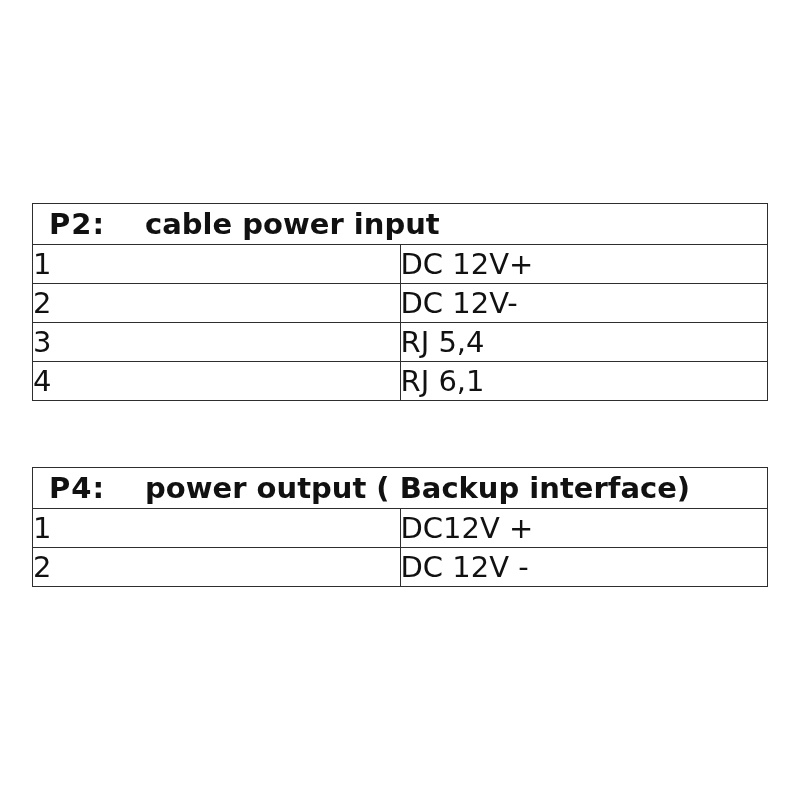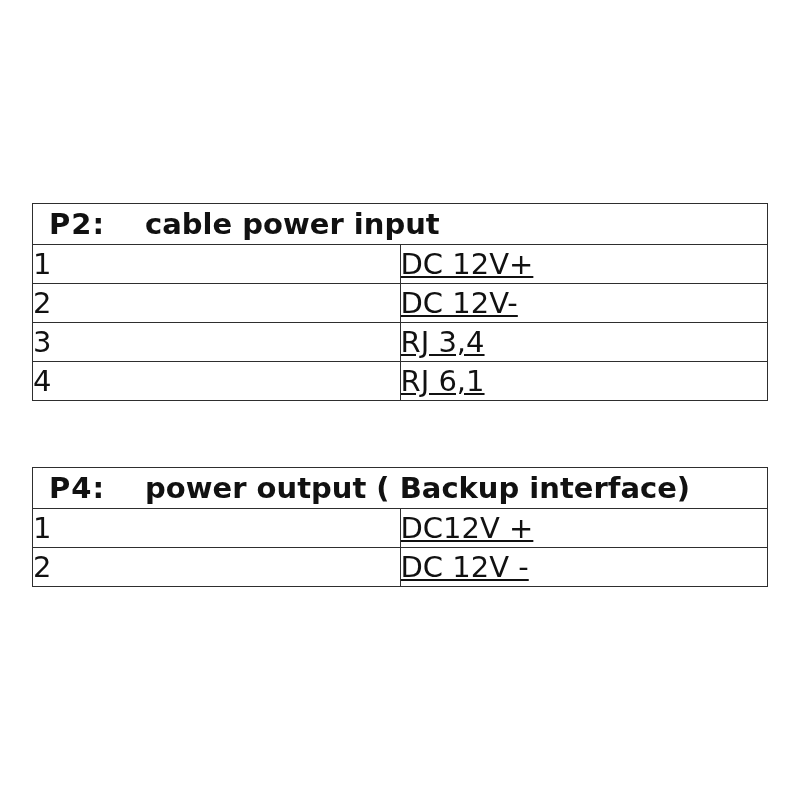--- a/index.html
+++ b/index.html
@@ -42,21 +42,20 @@
     font-weight: bold;
     padding-left: 16px;
   }
   tr.data-row { height: 39px; }
   td.pin-cell {
     width: 124.5px;
     padding-left: 16px;
   }
   td.desc-cell {
     padding-left: 18px;
-    text-decoration: underline;
   }
   .table-title {
     margin-left: 40px;
   }
   .connector-code {
     letter-spacing: 1px;
   }
 </style>
 </head>
 <body>
@@ -73,21 +72,21 @@
     <tr class="data-row">
       <td class="pin-cell">1</td>
       <td class="desc-cell">DC 12V+</td>
     </tr>
     <tr class="data-row">
       <td class="pin-cell">2</td>
       <td class="desc-cell">DC 12V-</td>
     </tr>
     <tr class="data-row">
       <td class="pin-cell">3</td>
-      <td class="desc-cell">RJ 3,4</td>
+      <td class="desc-cell">RJ 5,4</td>
     </tr>
     <tr class="data-row">
       <td class="pin-cell">4</td>
       <td class="desc-cell">RJ 6,1</td>
     </tr>
   </tbody>
     </table>
 
   <table class="spec-table" id="table-p4">
     <tbody>

